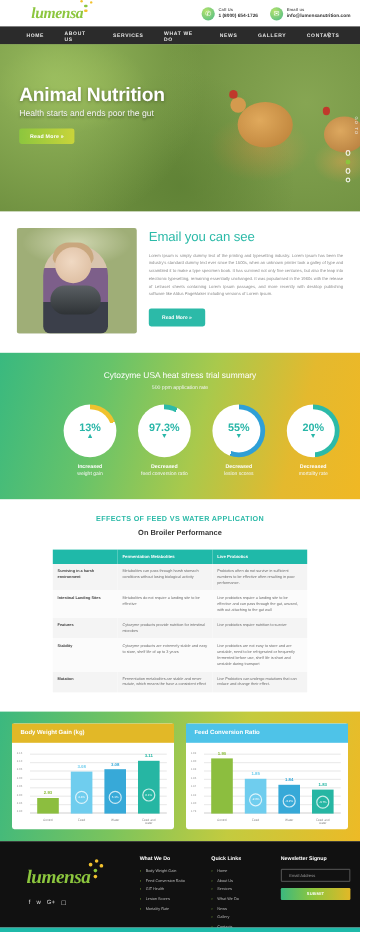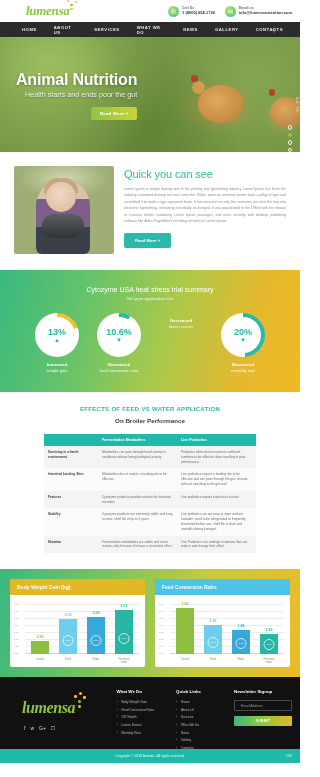--- a/index.html
+++ b/index.html
@@ -34,27 +34,26 @@
   .ctext .t2 { font-size: 4px; color: #333; font-weight: bold; }
 
   
   .nav { height: 15px; background: #2b2b2b; display: flex; align-items: center;
          padding-left: 22px; position: relative; }
   .nav a { color: #e8e8e8; font-size: 4.2px; letter-spacing: .55px;
            font-weight: bold; text-decoration: none; margin-right: 17px; }
   .nav .search-ic { position: absolute; right: 24px; color: #ddd; font-size: 5px; }
 
   
-  .hero { height: 115px; position: relative; overflow: hidden;
+  .hero { height: 139px; position: relative; overflow: hidden;
     background:
       radial-gradient(ellipse 60px 40px at 72% 62%, rgba(196,140,66,.85), rgba(196,140,66,0) 70%),
       radial-gradient(ellipse 34px 26px at 95% 70%, rgba(205,150,70,.8), rgba(205,150,70,0) 70%),
       radial-gradient(ellipse 90px 55px at 20% 25%, #8fae4e, #6f9040 70%),
       linear-gradient(160deg, #86a84c 0%, #6f9442 45%, #5d7f39 100%);
-    text-align: right;
   }
   .hero .blur { position: absolute; inset: 0;
     background:
       radial-gradient(circle at 15% 20%, rgba(160,195,100,.8), transparent 45%),
       radial-gradient(circle at 50% 85%, rgba(90,125,50,.7), transparent 50%),
       radial-gradient(circle at 85% 35%, rgba(150,180,95,.6), transparent 45%);
   }
   .hen { position: absolute; border-radius: 50%; filter: blur(.4px); }
   .hen1 { width: 46px; height: 38px; right: 56px; top: 48px;
           background: radial-gradient(ellipse at 40% 40%, #e0a95c, #b97e36); }
@@ -101,21 +100,21 @@
   .health-text { font-size: 3.5px; color: #8d8d8d; line-height: 1.85; margin-top: 6px; text-align: justify; }
   .btn-teal { display: inline-block; margin-top: 8px; font-size: 4.2px; color: #fff;
     padding: 5px 11px; border-radius: 2px; font-weight: bold; background: #2cbaa8; }
 
   
   .stats { height: 122px; position: relative;
     background: linear-gradient(105deg, #39b97f 0%, #66c36a 28%, #a9c94c 55%, #e4b92e 80%, #f0b824 100%);
     padding-top: 16px; }
   .stats-title { text-align: center; color: #fff; font-size: 7px; font-weight: 500; }
   .stats-sub { text-align: center; color: #f4f4f4; font-size: 4.3px; margin-top: 3px; }
-  .rings { display: flex; justify-content: center; margin-top: 12px; padding: 0 8px; }
+  .rings { display: flex; justify-content: flex-end; margin-top: 12px; padding: 0 8px; }
   .ringwrap { text-align: center; width: 62px; }
   .ring { width: 44px; height: 44px; margin: 0 auto; border-radius: 50%;
           display: flex; align-items: center; justify-content: center; position: relative; }
   .ring .inner { width: 36px; height: 36px; border-radius: 50%; background: #fff;
           display: flex; flex-direction: column; align-items: center; justify-content: center; }
   .ring .pct { font-size: 9px; font-weight: bold; color: #29b6a8; line-height: 1; }
   .ring .arrow { font-size: 6px; color: #29b6a8; line-height: .8; margin-top: 1px; }
   .ringwrap .lab1 { font-size: 4.4px; color: #fff; font-weight: bold; margin-top: 5px; }
   .ringwrap .lab2 { font-size: 4.2px; color: #f6f6f6; margin-top: 1px; }
 
@@ -251,21 +250,21 @@
   </div>
 
   <div class="health">
     <div class="health-img">
       <div class="kid"></div>
         <div class="hair"></div>
         <div class="face"></div>
         <div class="chick"></div>
     </div>
     <div class="health-body">
-      <div class="health-title">Quick you can see</div>
+      <div class="health-title">Email you can see</div>
       <div class="health-text">Lorem Ipsum is simply dummy text of the printing and typesetting industry. Lorem Ipsum has been the industry's standard dummy text ever since the 1500s, when an unknown printer took a galley of type and scrambled it to make a type specimen book. It has survived not only five centuries, but also the leap into electronic typesetting, remaining essentially unchanged. It was popularised in the 1960s with the release of Letraset sheets containing Lorem Ipsum passages, and more recently with desktop publishing software like Aldus PageMaker including versions of Lorem Ipsum.</div>
       <div class="btn-teal">Read More »</div>
     </div>
   </div>
 
   <div class="stats">
     <div class="stats-title">Cytozyme USA heat stress trial summary</div>
     <div class="stats-sub">500 ppm application rate</div>
     <div class="rings">
       <div class="ringwrap">
@@ -274,28 +273,34 @@
             <div class="pct">13%</div>
             <div class="arrow">▲</div>
           </div>
         </div>
         <div class="lab1">Increased</div>
         <div class="lab2">weight gain</div>
       </div>
       <div class="ringwrap">
         <div class="ring" style="background:conic-gradient(#2cbaa8 0deg 30deg, #fff 30deg 360deg);">
           <div class="inner">
-            <div class="pct">10.6%</div>
+            <div class="pct">97.3%</div>
             <div class="arrow">▼</div>
           </div>
         </div>
         <div class="lab1">Decreased</div>
         <div class="lab2">feed conversion ratio</div>
       </div>
       <div class="ringwrap">
+        <div class="ring" style="background:conic-gradient(#2f9fd6 0deg 200deg, #fff 200deg 360deg);">
+          <div class="inner">
+            <div class="pct">55%</div>
+            <div class="arrow">▼</div>
+          </div>
+        </div>
         <div class="lab1">Decreased</div>
         <div class="lab2">lesion scores</div>
       </div>
       <div class="ringwrap">
         <div class="ring" style="background:conic-gradient(#2cbaa8 0deg 175deg, #fff 175deg 360deg);">
           <div class="inner">
             <div class="pct">20%</div>
             <div class="arrow">▼</div>
           </div>
         </div>

